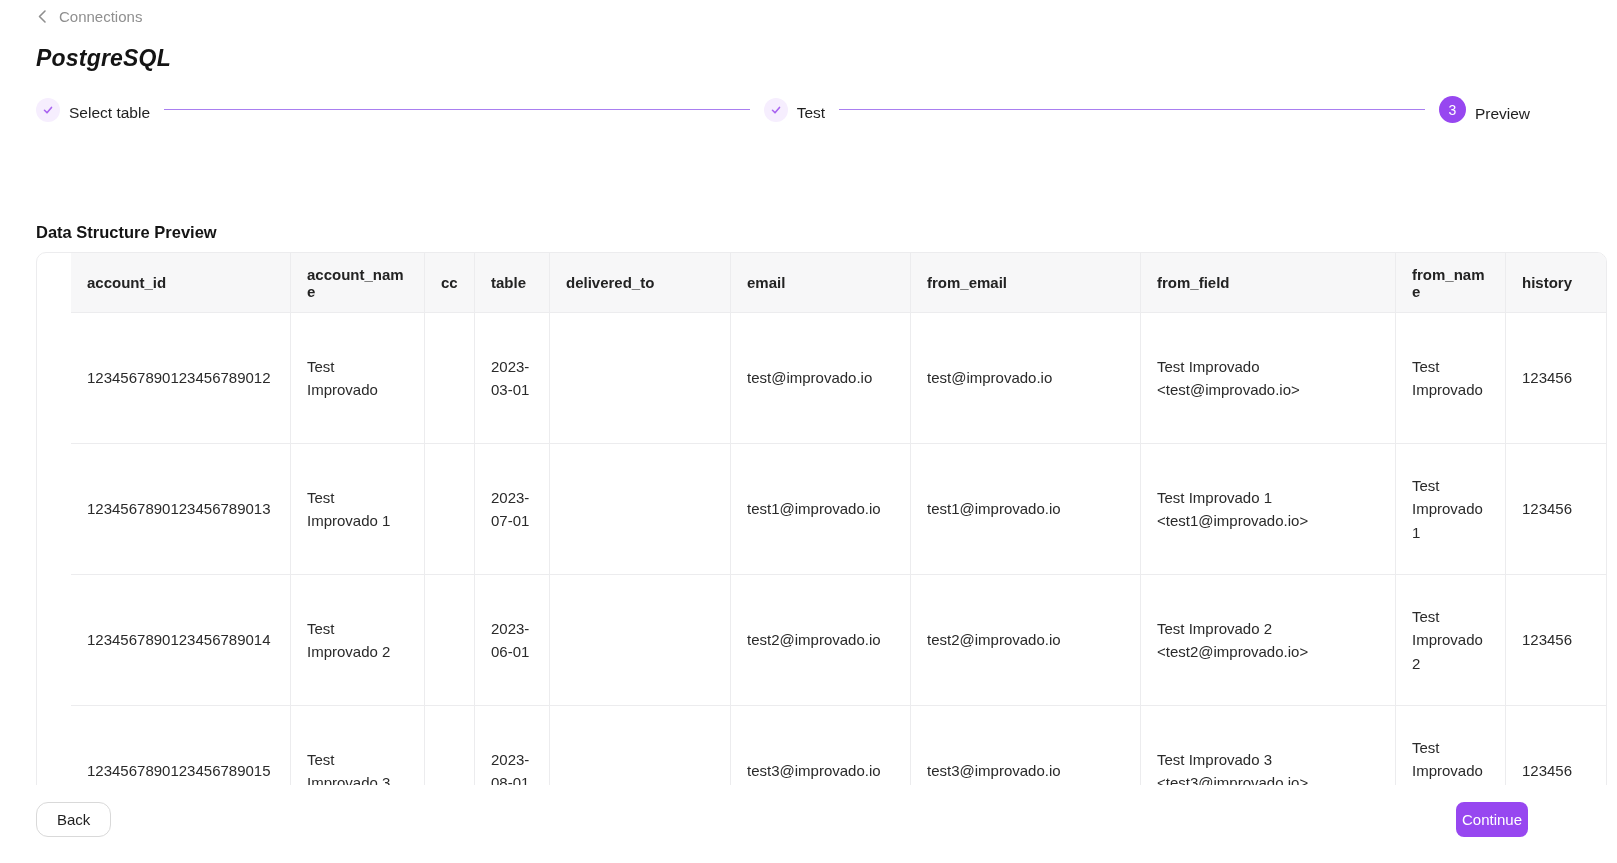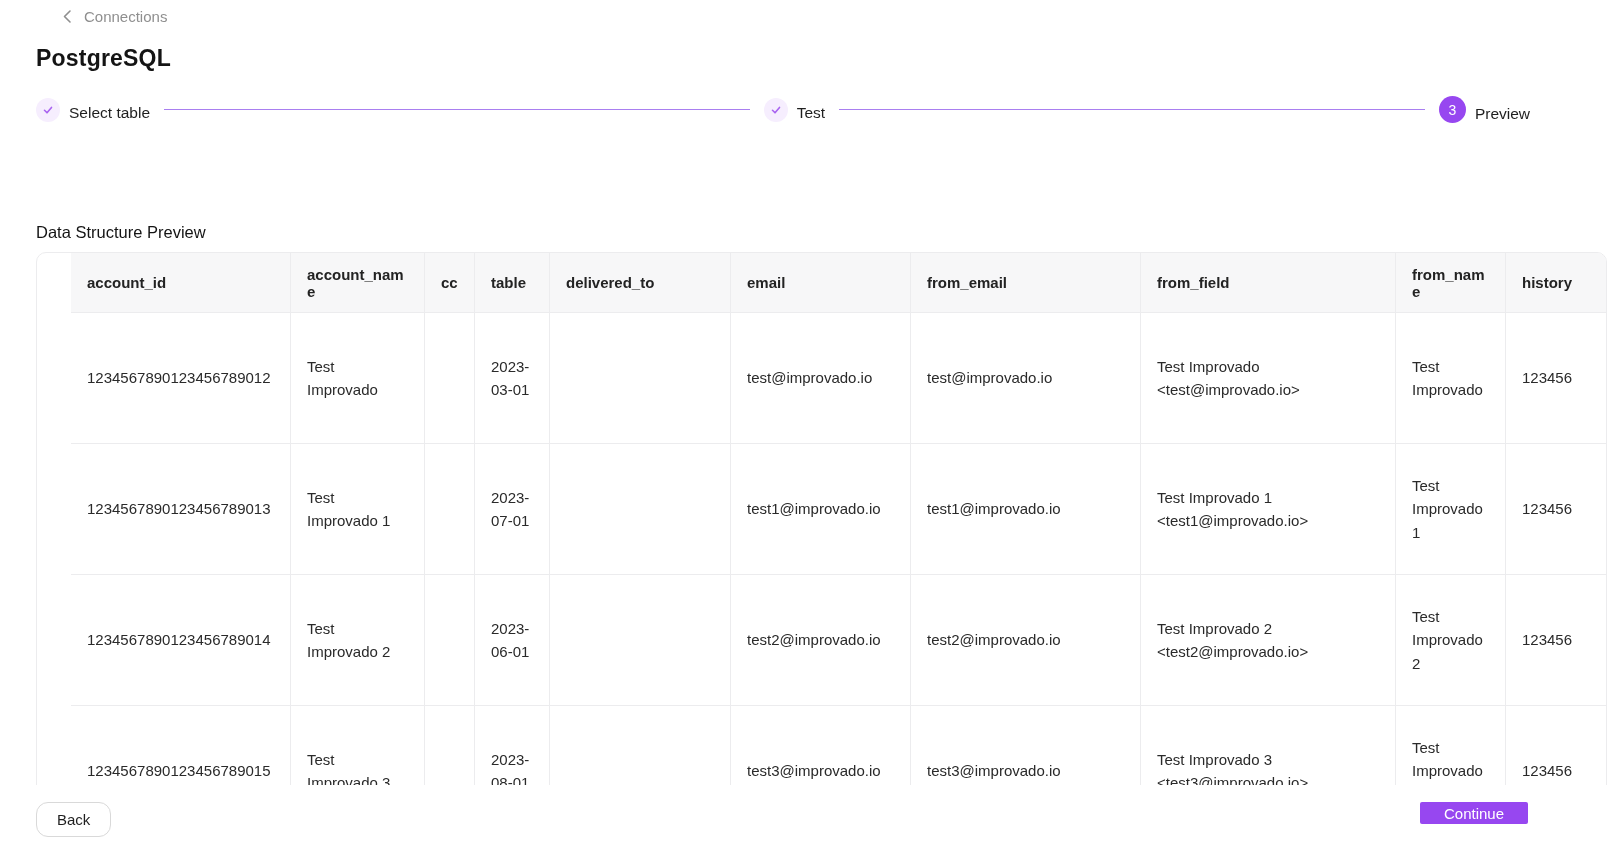--- a/index.html
+++ b/index.html
@@ -3,58 +3,58 @@
 <meta charset="utf-8">
 <style>
   * { margin: 0; padding: 0; box-sizing: border-box; }
   html, body { width: 1617px; height: 863px; overflow: hidden; background: #ffffff;
                font-family: "Liberation Sans", sans-serif; color: #1f1f1f; }
 
   .page { position: relative; width: 1617px; height: 863px; }
 
   
   .breadcrumb { display: flex; align-items: center; gap: 10px; padding: 8px 0 0 36px;
-                color: #8f8f8f; font-size: 15px; cursor: pointer; width: fit-content; margin-left: 25px; }
+                color: #8f8f8f; font-size: 15px; cursor: pointer; width: fit-content; }
   .breadcrumb svg { display: block; }
 
   
-  .page-title { font-size: 23px; font-weight: 700; color: #141414; margin: 20px 0 0 36px; letter-spacing: 0.2px; }
+  .page-title { font-size: 23px; font-weight: 700; color: #141414; margin: 20px 0 0 36px; letter-spacing: 0.2px; font-style: italic; }
 
   
   .stepper { display: flex; align-items: center; margin: 24px 87px 0 36px; gap: 14px; }
   .step { display: flex; align-items: flex-end; gap: 9px; flex: 0 0 auto; }
   .step-label { font-size: 15.5px; color: #1f1f1f; }
   .step-circle-done { width: 24px; height: 24px; border-radius: 50%; background: #F6EEFE;
                       display: flex; align-items: center; justify-content: center; }
   .step-circle-current { width: 27px; height: 27px; border-radius: 50%; background: #9747F0;
                          color: #ffffff; font-size: 14px; display: flex; align-items: center;
                          justify-content: center; }
   .step-line { flex: 1 1 auto; height: 0; border-top: 1.5px solid #A97FF0; }
 
   
-  .section-title { font-size: 16.5px; font-weight: 400; color: #141414; margin: 100px 12px 0 36px; }
+  .section-title { font-size: 16.5px; font-weight: 700; color: #141414; margin: 100px 12px 0 36px; }
 
   
   .table-wrap { position: absolute; left: 36px; top: 252px; width: 1571px; height: 611px;
                 overflow: hidden; border: 1px solid #ececee; border-radius: 10px; background: #fff; padding-left: 34px; }
   table { border-collapse: separate; border-spacing: 0; table-layout: fixed; width: 1656px; }
   th, td { text-align: left; vertical-align: middle; padding: 10px 16px; font-size: 15px;
            border-bottom: 1px solid #ececee; border-right: 1px solid #ececee; overflow-wrap: break-word; }
   th { background: #f7f7f8; color: #232323; font-weight: 600; height: 60px; }
   td { height: 131px; color: #2a2a2a; line-height: 1.55; background: #ffffff; }
   th:last-child, td:last-child { border-right: none; }
 
   
   .footer { position: absolute; left: 0; bottom: 0; width: 1617px; height: 78px;
             background: #ffffff; z-index: 5; }
   .btn-back { position: absolute; left: 36px; top: 17px; height: 35px; padding: 0 20px;
               background: #ffffff; border: 1px solid #d9d9d9; border-radius: 12px;
               font-size: 15px; color: #1f1f1f; font-family: "Liberation Sans", sans-serif; cursor: pointer; }
-  .btn-continue { position: absolute; right: 89px; top: 17px; height: 22px; padding: 0 24px;
-                  background: #9747F0; border: none; border-radius: 2px; font-size: 15px;
+  .btn-continue { position: absolute; right: 89px; top: 17px; height: 35px; padding: 0 6px;
+                  background: #9747F0; border: none; border-radius: 8px; font-size: 15px;
                   color: #ffffff; font-family: "Liberation Sans", sans-serif; cursor: pointer; }
 </style>
 </head>
 <body>
 
 <div class="page">
 
   <div class="breadcrumb">
     <span style="display:flex;">
       <svg width="13" height="15" viewBox="0 0 13 15">

